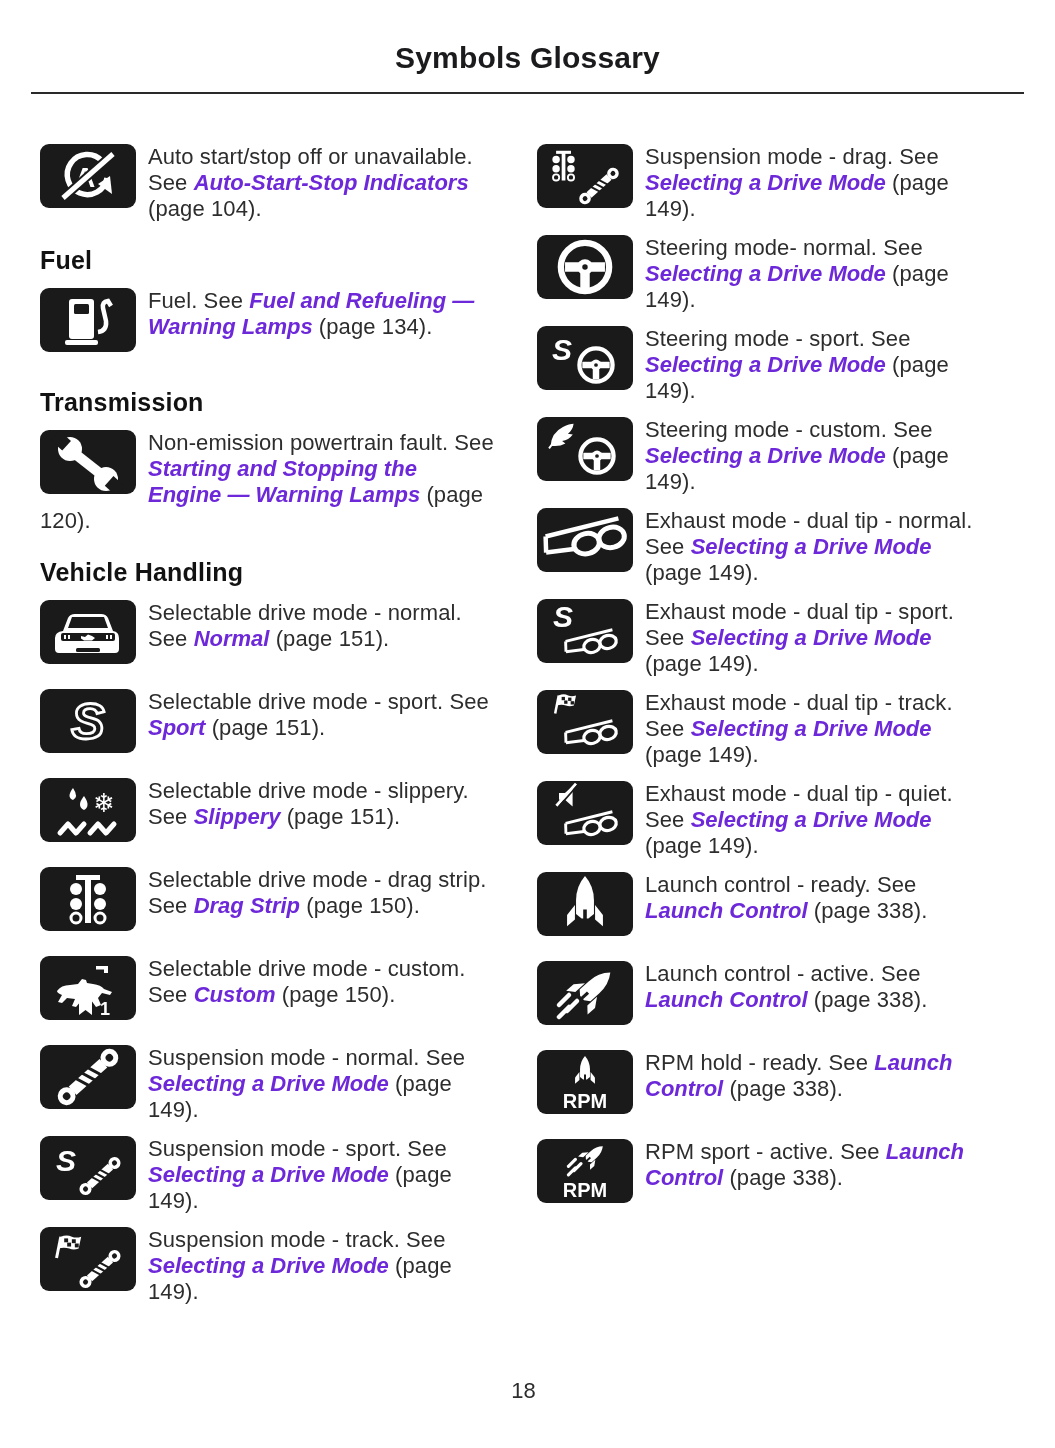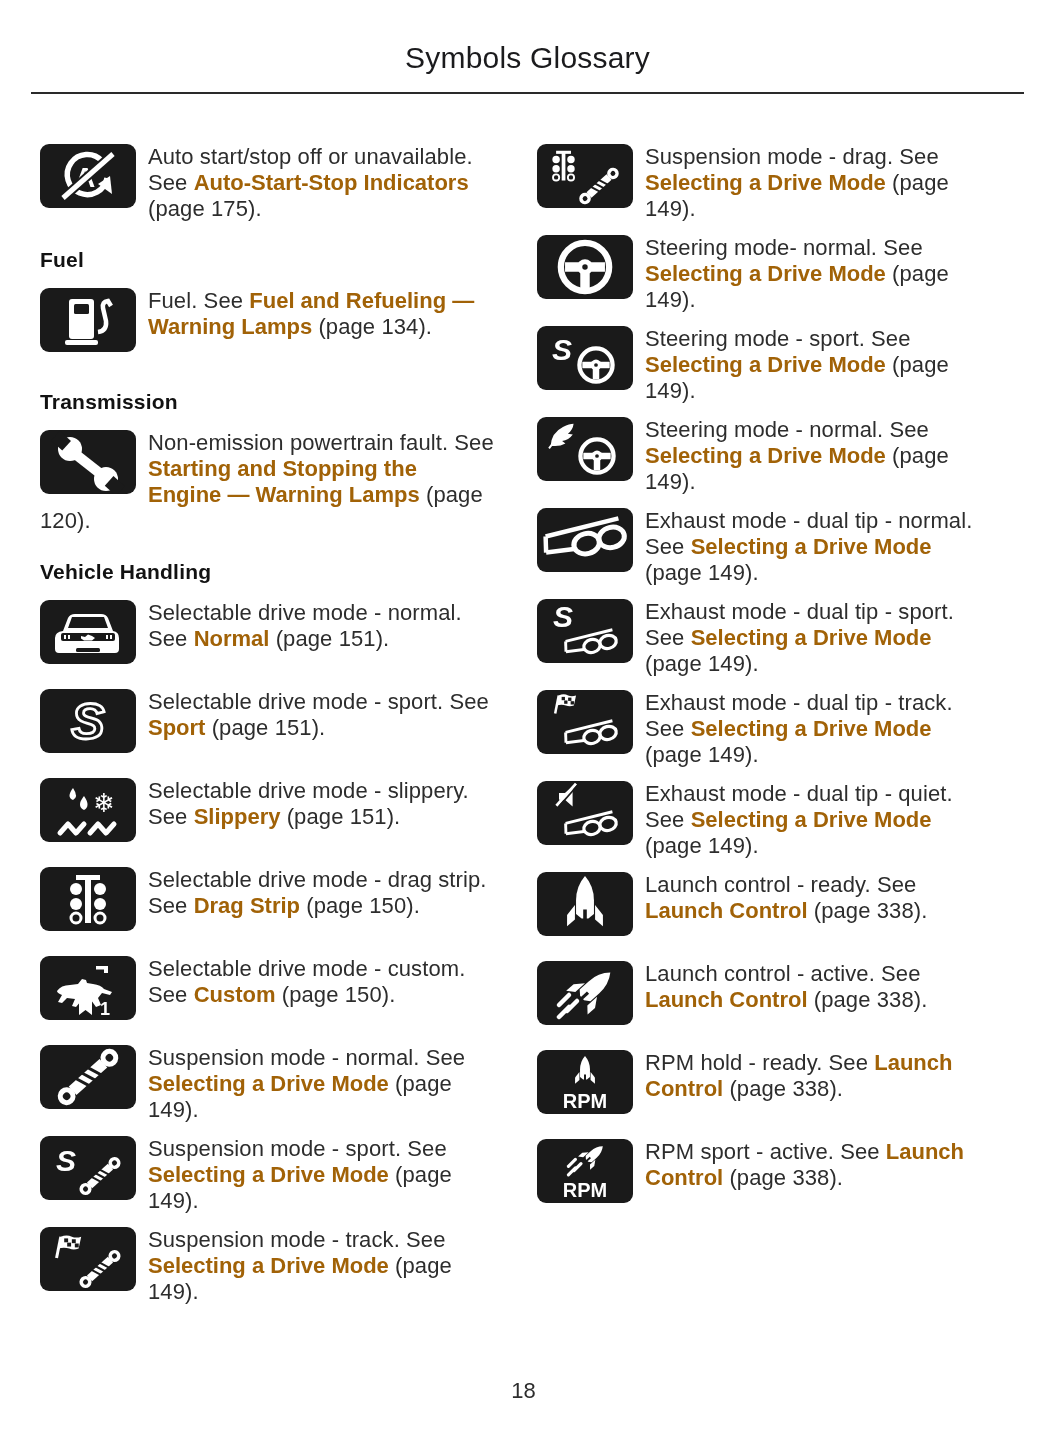--- a/index.html
+++ b/index.html
@@ -4,44 +4,44 @@
 <style>
   html,body{margin:0;padding:0;}
   body{
     width:1055px;height:1448px;background:#ffffff;position:relative;
     font-family:"Liberation Sans", sans-serif;
     -webkit-font-smoothing:antialiased;
   }
   .page{position:absolute;inset:0;overflow:hidden;}
   h1.title{
     margin:40px 30px 0 30px;text-align:center;
-    font-size:30px;line-height:36px;font-weight:normal;color:#1b1b1d;
+    font-size:30px;line-height:36px;font-weight:bold;color:#1b1b1d;
     letter-spacing:0.2px;
   }
   .rule{border:0;border-top:2px solid #2a2a2a;margin:16px 31px 0 31px;}
   .cols{display:flex;margin:50px 0 0 40px;}
   .col{display:block;}
   .col-left{width:455px;margin-right:42px;}
   .col-right{width:450px;}
   .heading{
-    clear:both;font-size:21px;line-height:28px;font-weight:bold;color:#121212;
+    clear:both;font-size:25px;line-height:28px;font-weight:bold;color:#121212;
     margin:24px 0 14px 0;letter-spacing:0.2px;
   }
   .entry{clear:both;margin:0 0 13px 0;}
   .entry::after{content:"";display:block;clear:both;}
   .tile{
     float:left;width:96px;height:64px;border-radius:9px;
     background:var(--tile,#1a1a1a);margin:0 12px 12px 0;
   }
   .tile svg{display:block;width:96px;height:64px;}
   .etext{
     margin:0;font-size:22px;line-height:26px;color:#2d2d2d;
     letter-spacing:0.1px;
   }
-  .etext b{color:#a16207;font-weight:bold;letter-spacing:0;}
+  .etext b{color:#6d28d9;font-weight:bold;letter-spacing:0;font-style:italic;}
   .pagenum{
     position:absolute;left:0;right:8px;bottom:44px;text-align:center;
     font-size:22px;color:#2d2d2d;
   }
 </style>
 </head>
 <body>
 
 <div class="page">
   <h1 class="title">Symbols Glossary</h1>
@@ -51,21 +51,21 @@
         <div class="entry">
           <div class="tile">
             <svg viewBox="0 0 96 64" xmlns="http://www.w3.org/2000/svg">
    <path d="M62 17 a20 20 0 1 0 5 17" fill="none" stroke="#ffffff" stroke-width="5.5"></path>
    <polygon points="58,40 72,50 70,32" fill="#ffffff"></polygon>
    <text x="45" y="43" font-size="28" font-weight="bold" text-anchor="middle" font-family="'Liberation Sans', sans-serif" fill="#ffffff">A</text>
    <line x1="23" y1="54" x2="73" y2="10" stroke="#1a1a1a" stroke-width="9"></line>
    <line x1="23" y1="54" x2="73" y2="10" stroke="#ffffff" stroke-width="5"></line>
             </svg>
           </div>
-          <p class="etext"><span>Auto start/stop off or unavailable. See </span><b>Auto-Start-Stop Indicators</b><span> (page 175).</span></p>
+          <p class="etext"><span>Auto start/stop off or unavailable. See </span><b>Auto-Start-Stop Indicators</b><span> (page 104).</span></p>
         </div>
         <div class="heading">Fuel</div>
         <div class="entry">
           <div class="tile">
             <svg viewBox="0 0 96 64" xmlns="http://www.w3.org/2000/svg">
    <rect x="29" y="11" width="25" height="40" rx="3" fill="#ffffff"></rect>
    <rect x="34" y="16" width="15" height="10" rx="1.5" fill="#1a1a1a"></rect>
    <rect x="25" y="52" width="33" height="5" rx="2" fill="#ffffff"></rect>
    <path d="M58 44 q9 -1 8 -11 l-3 -13 q-1 -6 5 -7 l3 5" fill="none" stroke="#ffffff" stroke-width="4.5"></path>
             </svg>
@@ -281,21 +281,21 @@
               </g>
               <g transform="translate(60 39) scale(0.72)">
  <circle r="23" fill="none" stroke="#ffffff" stroke-width="6"></circle>
  <line x1="-19" y1="0" x2="19" y2="0" stroke="#ffffff" stroke-width="9"></line>
  <line x1="0" y1="0" x2="0" y2="20" stroke="#ffffff" stroke-width="9"></line>
  <circle r="7.5" fill="#ffffff"></circle>
                 <circle r="2.6" fill="#1a1a1a"></circle>
               </g>
             </svg>
           </div>
-          <p class="etext"><span>Steering mode - normal. See </span><b>Selecting a Drive Mode</b><span> (page 149).</span></p>
+          <p class="etext"><span>Steering mode - custom. See </span><b>Selecting a Drive Mode</b><span> (page 149).</span></p>
         </div>
         <div class="entry">
           <div class="tile">
             <svg viewBox="0 0 96 64" xmlns="http://www.w3.org/2000/svg">
               <g transform="translate(45 31) rotate(-14) scale(1.12)" fill="none" stroke="#ffffff">
  <line x1="-31" y1="-10" x2="36" y2="-10" stroke-width="4"></line>
  <line x1="-31" y1="-10" x2="-34" y2="4" stroke-width="4"></line>
  <line x1="-34" y1="4" x2="-9" y2="7" stroke-width="4"></line>
  <ellipse cx="3" cy="5" rx="11.5" ry="9" stroke-width="4.5"></ellipse>
  <ellipse cx="26" cy="5" rx="11.5" ry="9" stroke-width="4.5"></ellipse>

